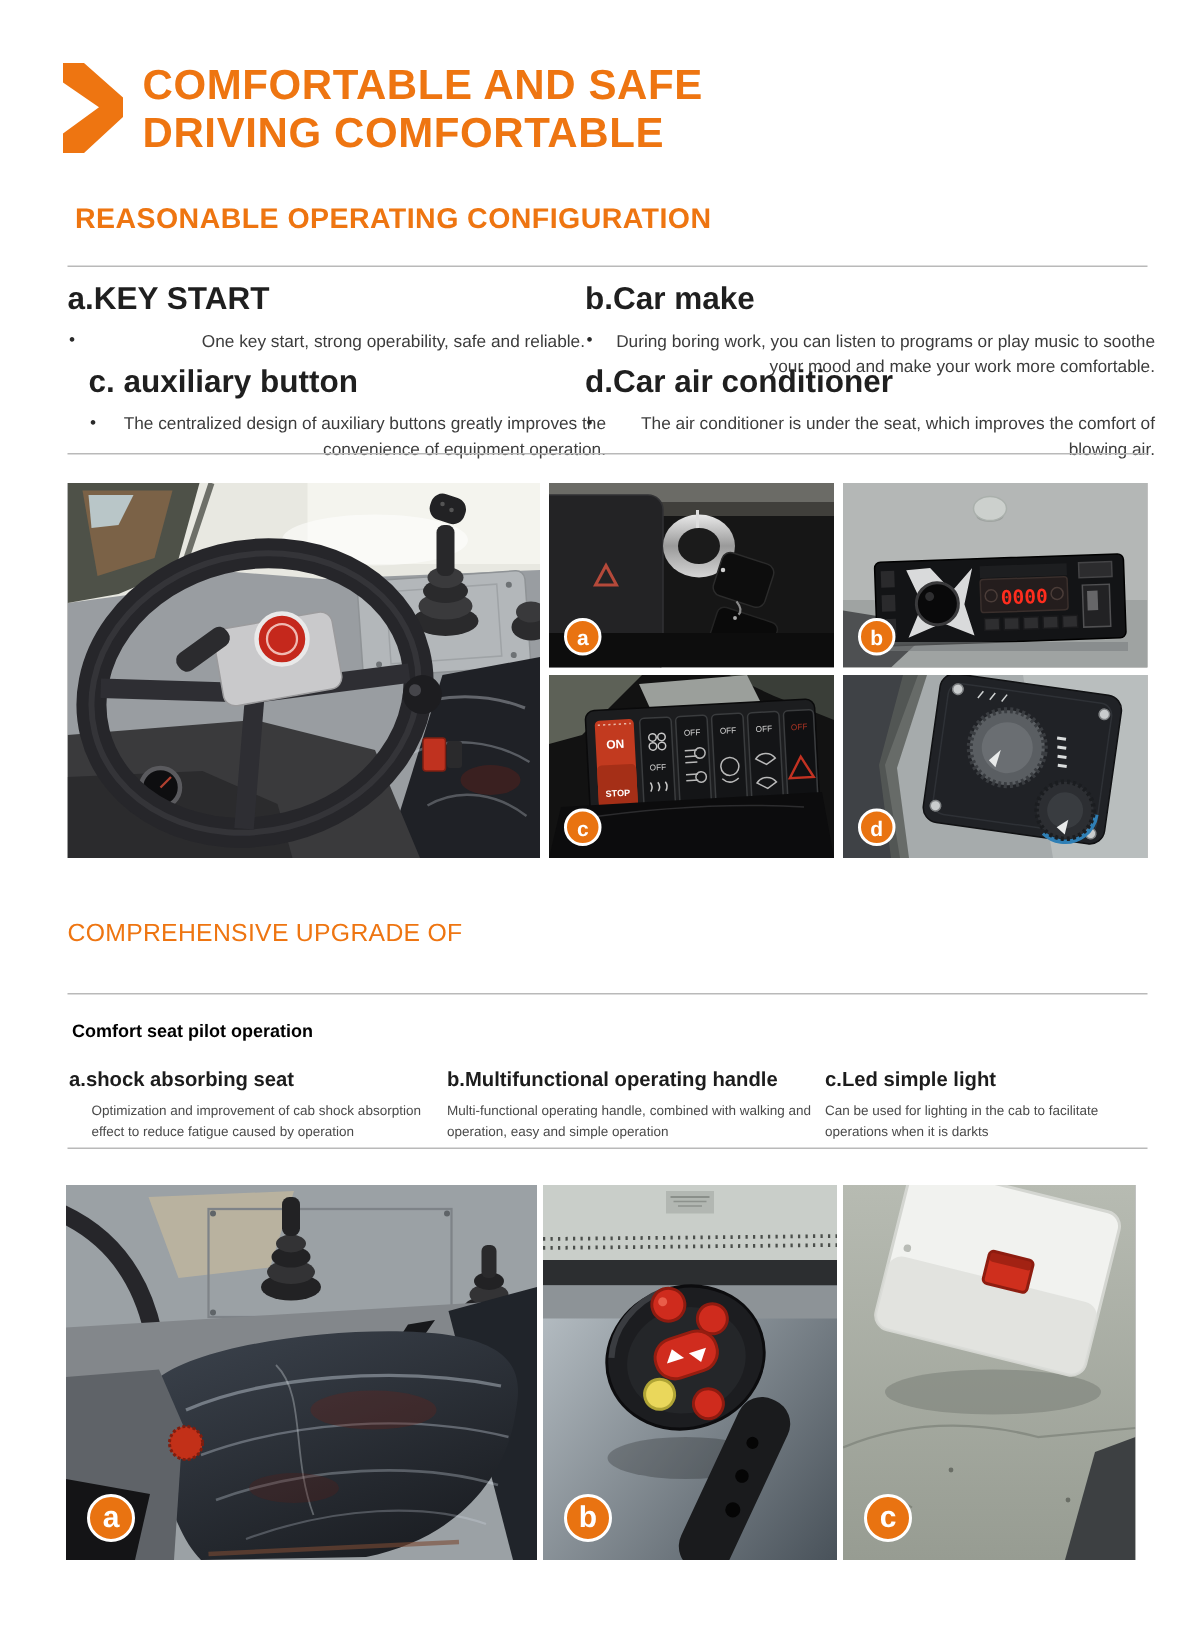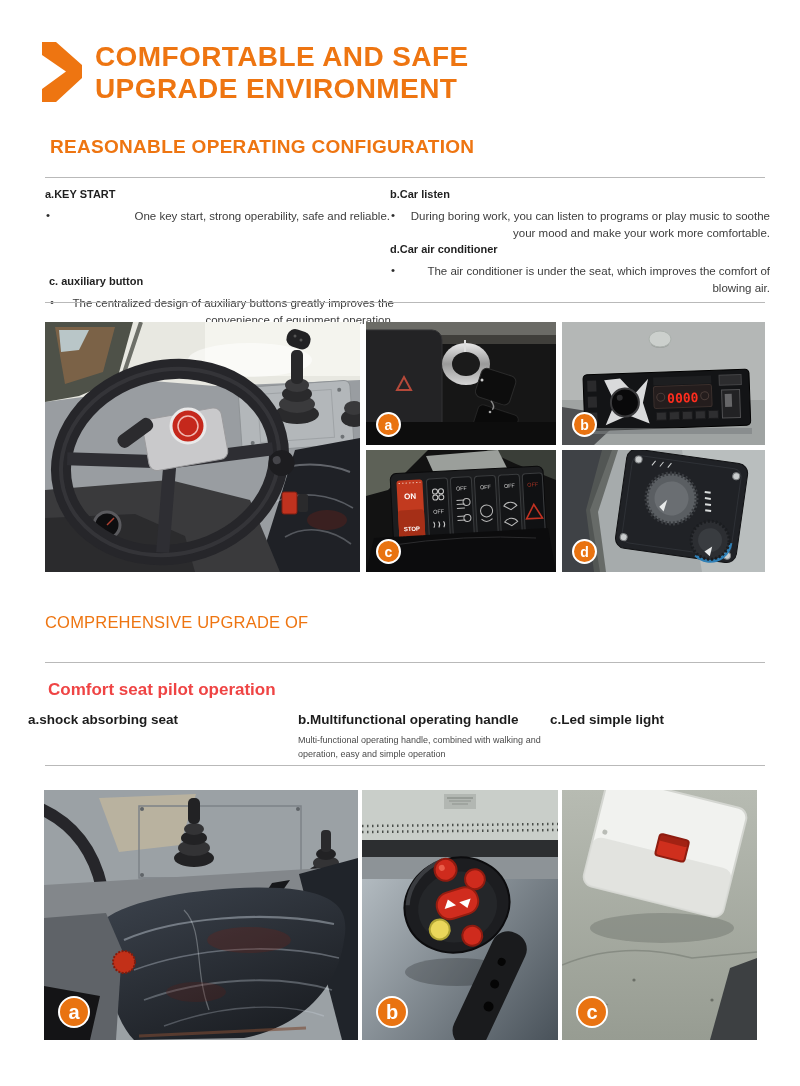--- a/index.html
+++ b/index.html
@@ -7,77 +7,77 @@
   .abs{position:absolute;}
   
   .logo{left:42px;top:42px;width:40px;height:60px;}
   .title{left:95px;top:41px;width:480px;color:#ee7511;font-size:28px;font-weight:700;line-height:32px;letter-spacing:.4px;}
   
   .s1-heading{left:50px;top:136px;color:#ee7511;font-size:19px;font-weight:700;letter-spacing:.3px;}
   .divider{height:1px;background:#b9b9b9;left:45px;width:720px;}
   .d1{top:177px;} .d2{top:302px;} .d3{top:662px;} .d4{top:765px;}
   
   .feature{width:345px;}
-  .feature h3{margin:0 0 8px 0;font-size:11px;font-weight:700;color:#1f1f1f;}
+  .feature h3{margin:0 0 8px 0;font-size:21px;font-weight:700;color:#1f1f1f;}
   .feature ul{margin:0;padding:0;list-style:none;}
   .feature li{position:relative;padding-left:14px;font-size:11.5px;line-height:1.5;color:#3c3c3c;text-align:right;}
   .feature li::before{content:"\2022";position:absolute;left:1px;top:-1px;color:#2a2a2a;}
   .f-a{left:45px;top:188px;} .f-b{left:390px;top:188px;width:380px;}
-  .f-c{left:49px;top:243px;margin-top:32px;} .f-d{left:390px;top:243px;width:380px;}
+  .f-c{left:59px;top:243px;} .f-d{left:390px;top:243px;width:380px;}
   
   .photo{overflow:hidden;background:#888;}
   .photo svg{display:block;width:100%;height:100%;}
   .p-main{left:45px;top:322px;width:315px;height:250px;}
   .p-a{left:366px;top:322px;width:190px;height:123px;}
   .p-b{left:562px;top:322px;width:203px;height:123px;}
   .p-c{left:366px;top:450px;width:190px;height:122px;}
   .p-d{left:562px;top:450px;width:203px;height:122px;}
   .badge{position:absolute;left:10px;bottom:8px;width:21px;height:21px;border-radius:50%;
          background:#e97311;border:2px solid #ffffff;color:#ffffff;font-size:14px;font-weight:700;
          display:flex;align-items:center;justify-content:center;line-height:1;box-sizing:content-box;}
   .badge-lg{left:14px;bottom:12px;width:28px;height:28px;font-size:20px;}
   
   .s2-heading{left:45px;top:610px;color:#ee7511;font-size:16.5px;font-weight:400;line-height:24px;letter-spacing:.2px;}
-  .s2-sub{left:48px;top:680px;color:#ef4444;font-size:17px;font-weight:700;}
+  .s2-sub{left:48px;top:680px;color:#000000;font-size:12px;font-weight:700;}
   .col{top:712px;}
   .col h4{margin:0 0 7px 0;font-size:13.5px;font-weight:700;color:#1c1c1c;}
   .col p{margin:0;font-size:9px;line-height:1.5;color:#4a4a4a;}
-  .c1{left:28px;width:235px;} .c1 p{margin-left:15px;}
+  .c1{left:46px;width:235px;} .c1 p{margin-left:15px;}
   .c2{left:298px;width:255px;}
   .c3{left:550px;width:220px;}
   .p2-a{left:44px;top:790px;width:314px;height:250px;}
   .p2-b{left:362px;top:790px;width:196px;height:250px;}
   .p2-c{left:562px;top:790px;width:195px;height:250px;}
   text{font-family:"Liberation Sans",sans-serif;}
   .seg{font-family:"DejaVu Sans Mono",monospace;}
 </style>
 </head>
 <body>
 
 <div class="abs logo">
   <svg viewBox="0 0 40 60">
     <polygon points="0,0 14,0 40,23 40,36 14,60 0,60 0,47 24,29.5 0,13" fill="#ee7511"></polygon>
   </svg>
 </div>
 <div class="abs title">
   <div>COMFORTABLE AND SAFE</div>
-  <div>UPGRADE ENVIRONMENT</div>
+  <div>DRIVING COMFORTABLE</div>
 </div>
 
 <div class="abs s1-heading">REASONABLE OPERATING CONFIGURATION</div>
 <div class="abs divider d1"></div>
 
 <div class="abs feature f-a">
   <h3>a.KEY START</h3>
   <ul>
       <li>One key start, strong operability, safe and reliable.</li>
     </ul>
 </div>
 <div class="abs feature f-b">
-  <h3>b.Car listen</h3>
+  <h3>b.Car make</h3>
   <ul>
       <li>During boring work, you can listen to programs or play music to soothe your mood and make your work more comfortable.</li>
     </ul>
 </div>
 <div class="abs feature f-c">
   <h3>c. auxiliary button</h3>
   <ul>
       <li>The centralized design of auxiliary buttons greatly improves the convenience of equipment operation.</li>
     </ul>
 </div>
@@ -291,27 +291,29 @@
 </div>
 
 <div class="abs s2-heading">
   <div>COMPREHENSIVE UPGRADE OF</div>
 </div>
 <div class="abs divider d3"></div>
 <div class="abs s2-sub">Comfort seat pilot operation</div>
 
 <div class="abs col c1">
   <h4>a.shock absorbing seat</h4>
+  <p>Optimization and improvement of cab shock absorption effect to reduce fatigue caused by operation</p>
 </div>
 <div class="abs col c2">
   <h4>b.Multifunctional operating handle</h4>
   <p>Multi-functional operating handle, combined with walking and operation, easy and simple operation</p>
 </div>
 <div class="abs col c3">
   <h4>c.Led simple light</h4>
+  <p>Can be used for lighting in the cab to facilitate operations when it is darkts</p>
 </div>
 
 <div class="abs divider d4"></div>
 
 <div class="abs photo p2-a">
   <svg viewBox="0 0 314 250" preserveAspectRatio="none">
     <defs>
       <linearGradient id="seatG" x1="0" y1="0" x2="0.6" y2="1">
         <stop offset="0" stop-color="#3c434d"></stop>
           <stop offset="1" stop-color="#1c1f24"></stop>

